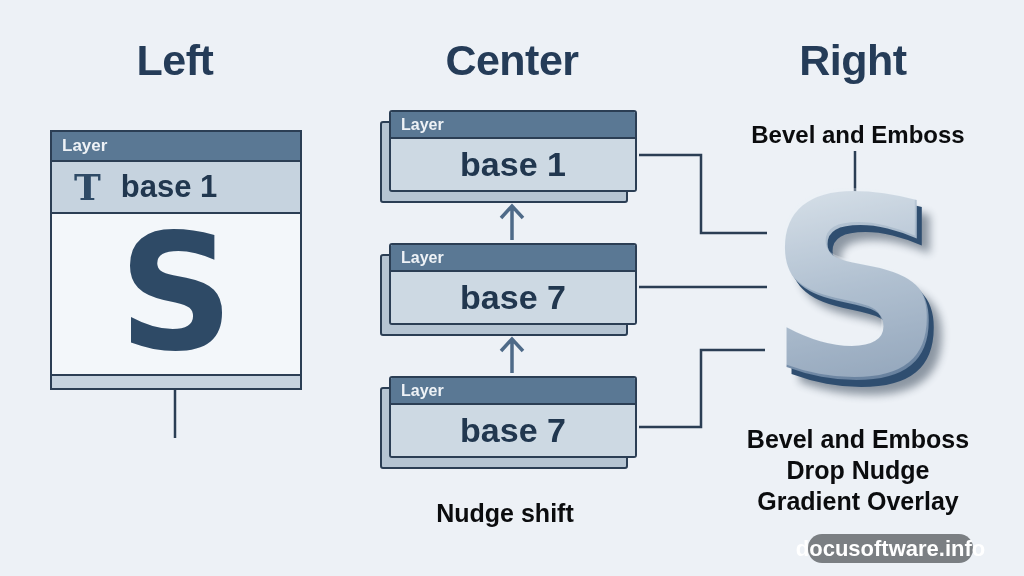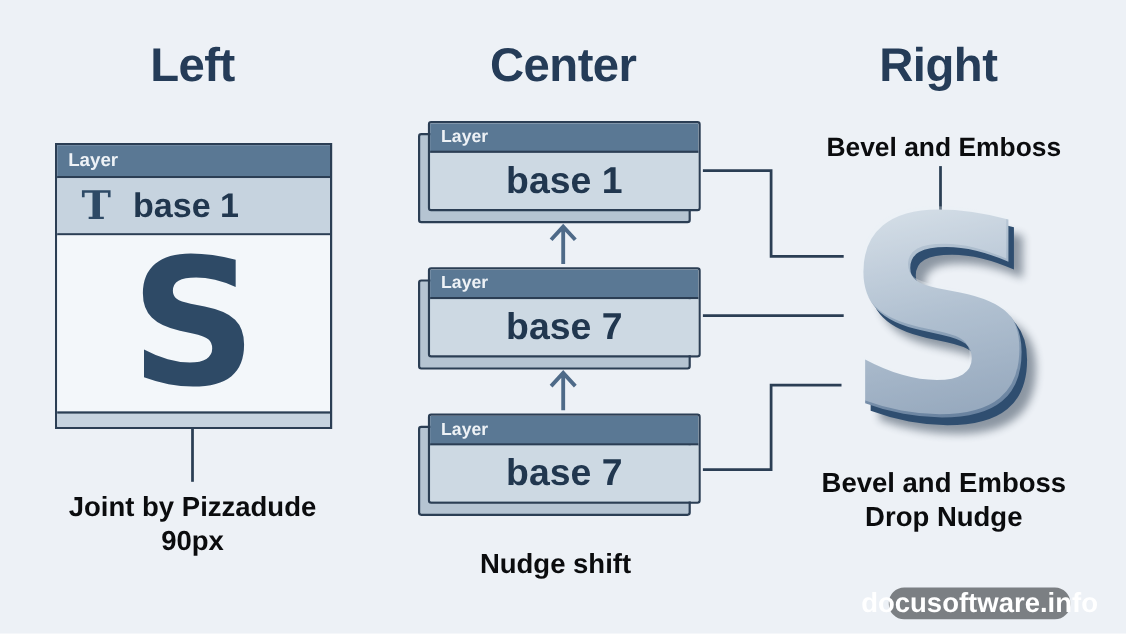--- a/index.html
+++ b/index.html
@@ -61,21 +61,21 @@
            font-family:"DejaVu Sans", sans-serif;font-size:250px;font-weight:bold;line-height:240px;}
   .s-shadow{color:#16283c;opacity:0.45;filter:blur(4px);transform:translate(13px,15px);}
   .s-edge{color:#2f4e70;transform:translate(5px,7px);}
   .s-main{background:linear-gradient(168deg,#cdd8e2 8%,#92a7bd 48%,#597494 96%);
           -webkit-background-clip:text;background-clip:text;color:transparent;}
   .s-rim{color:rgba(236,242,247,0.35);transform:translate(-2px,-3px);}
 
   
   .badge{position:absolute;left:808px;top:534px;width:165px;height:29px;background:#7b7f83;
          border-radius:14px;display:flex;align-items:center;justify-content:center;
-         color:#ffffff;font-size:25px;font-weight:bold;}
+         color:#ffffff;font-size:22px;font-weight:bold;}
 </style>
 </head>
 <body>
 
 <div class="stage">
 
   <svg class="connectors" viewBox="0 0 1024 576" fill="none" stroke="#2b3e54" stroke-width="2.5">
     <path d="M639,155 L701,155 L701,233 L767,233"></path>
     <path d="M639,287 L767,287"></path>
     <path d="M639,427 L701,427 L701,350 L765,350"></path>
@@ -94,24 +94,20 @@
     <div class="panel-row">
       <span class="t-icon">T</span>
       <span class="layer-name">base 1</span>
     </div>
     <div class="panel-canvas">
       <span class="big-s">S</span>
     </div>
     <div class="panel-footer"></div>
   </div>
 
-  <div class="caption cap-left">
-    <div>Joint by Pizzadude</div>
-    <div>90px</div>
-  </div>
 
   <div class="cardwrap w1">
     <div class="card-shadow"></div>
     <div class="card">
       <div class="card-header">
         <span>Layer</span>
       </div>
       <div class="card-body">base 1</div>
     </div>
   </div>
@@ -151,17 +147,18 @@
   <div class="s3d">
     <span class="s-layer s-shadow">S</span>
     <span class="s-layer s-edge">S</span>
     <span class="s-layer s-main">S</span>
     <span class="s-layer s-rim">S</span>
   </div>
 
   <div class="caption cap-right">
     <div>Bevel and Emboss</div>
     <div>Drop Nudge</div>
+    <div>Gradient Overlay</div>
   </div>
 
   <div class="badge">docusoftware.info</div>
 
 </div>
 
 </body></html>

